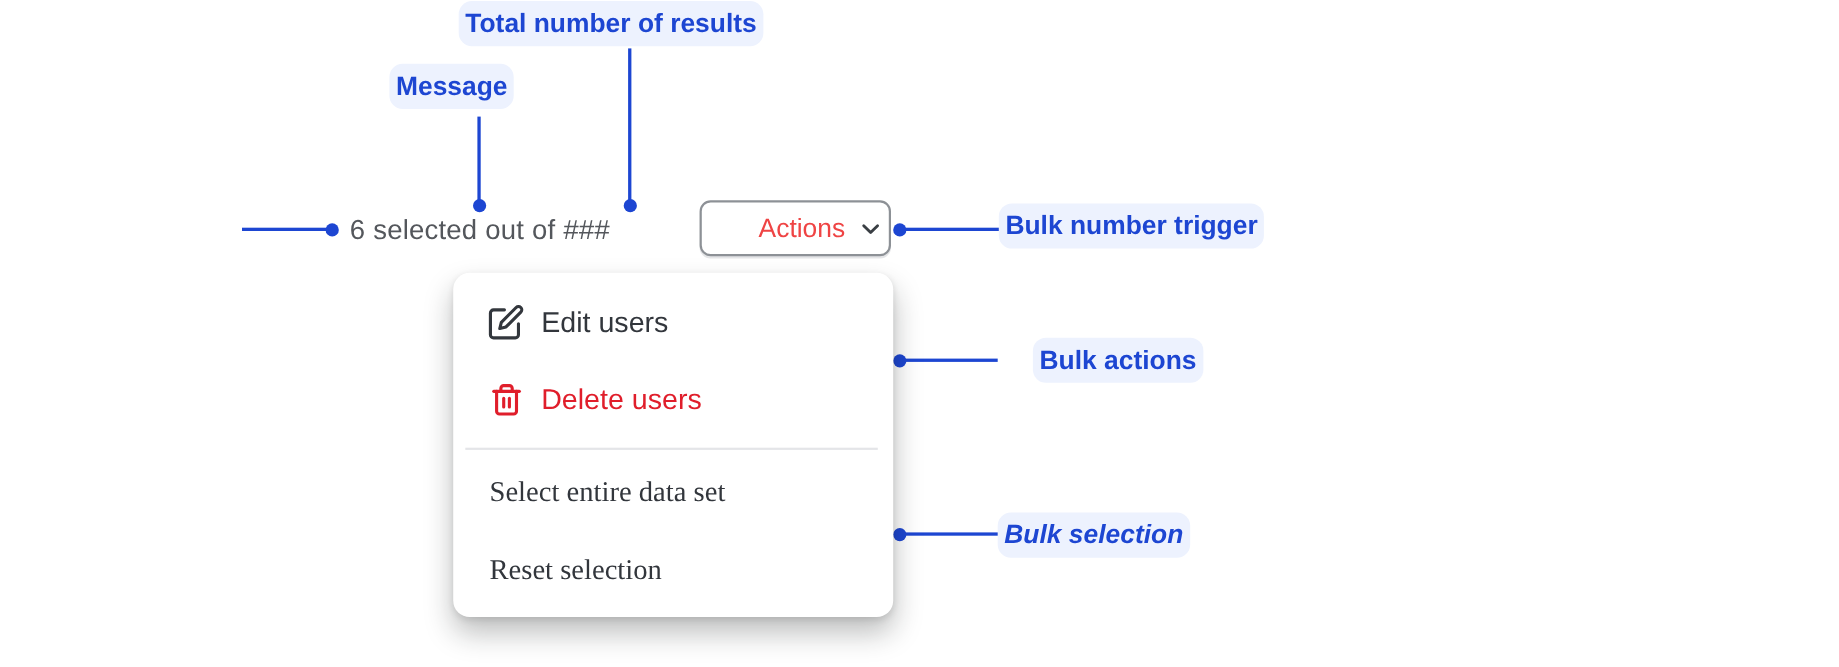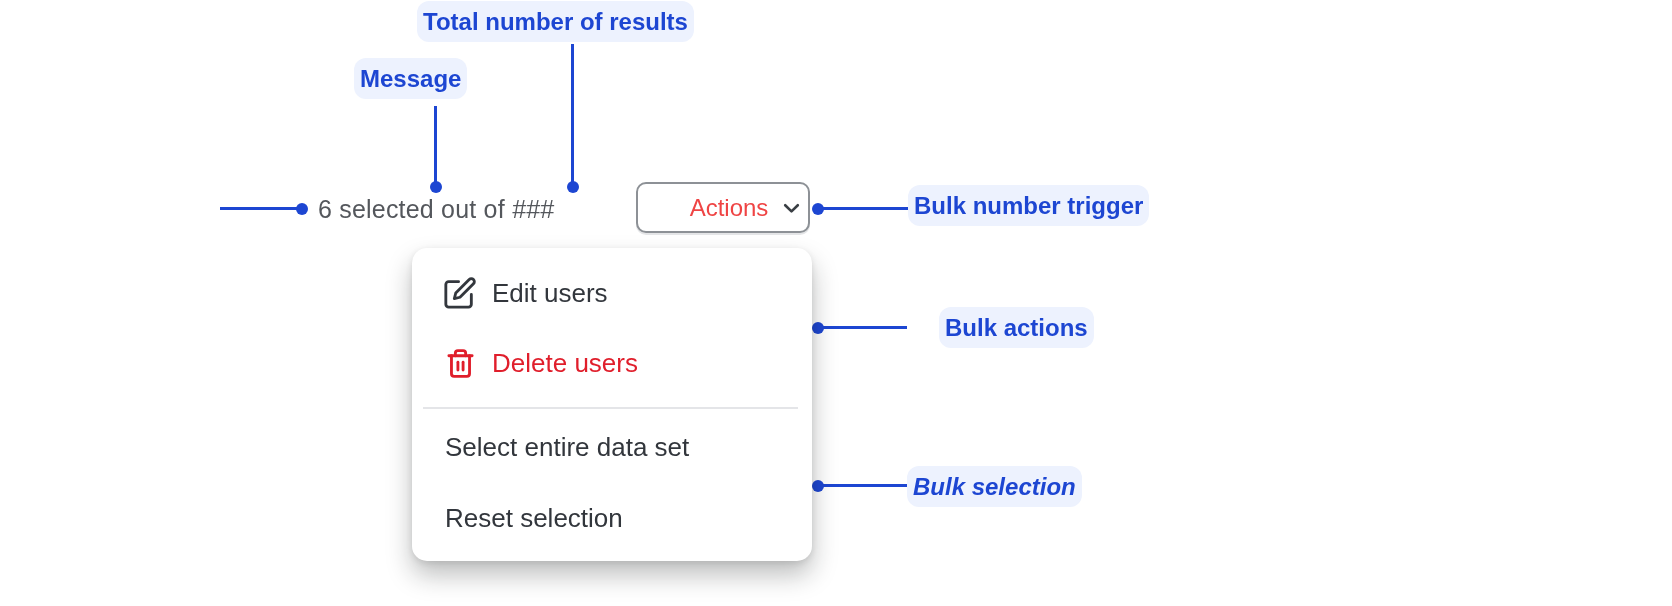--- a/index.html
+++ b/index.html
@@ -69,21 +69,21 @@
     font-size:26px;color:var(--menu-text);
     background:transparent;border:0;font-family:inherit;text-align:left;
     cursor:pointer;
   }
   .menu-item .mi-icon{
     position:absolute;left:30px;top:50%;transform:translateY(-50%);
     display:flex;align-items:center;justify-content:center;
     width:36px;height:36px;
   }
   .menu-item .mi-label{position:absolute;left:80px;white-space:nowrap;}
-  .menu-item.plain .mi-label{left:33px;}
+  .menu-item.plain .mi-label{left:33px;font-family:Liberation Serif, serif;}
   .menu-item.destructive{color:var(--destructive);}
   .menu-divider{
     position:absolute;left:11px;right:14px;top:159px;height:2px;
     background:#e4e5e8;
   }
 </style>
 </head>
 <body>
 
 <div class="canvas">

